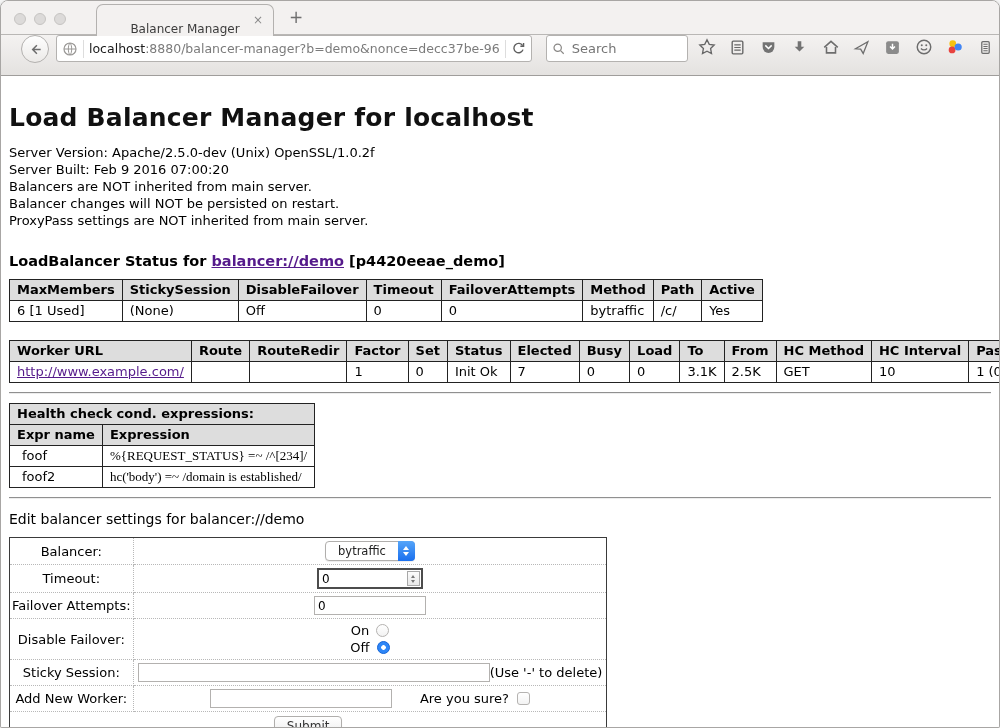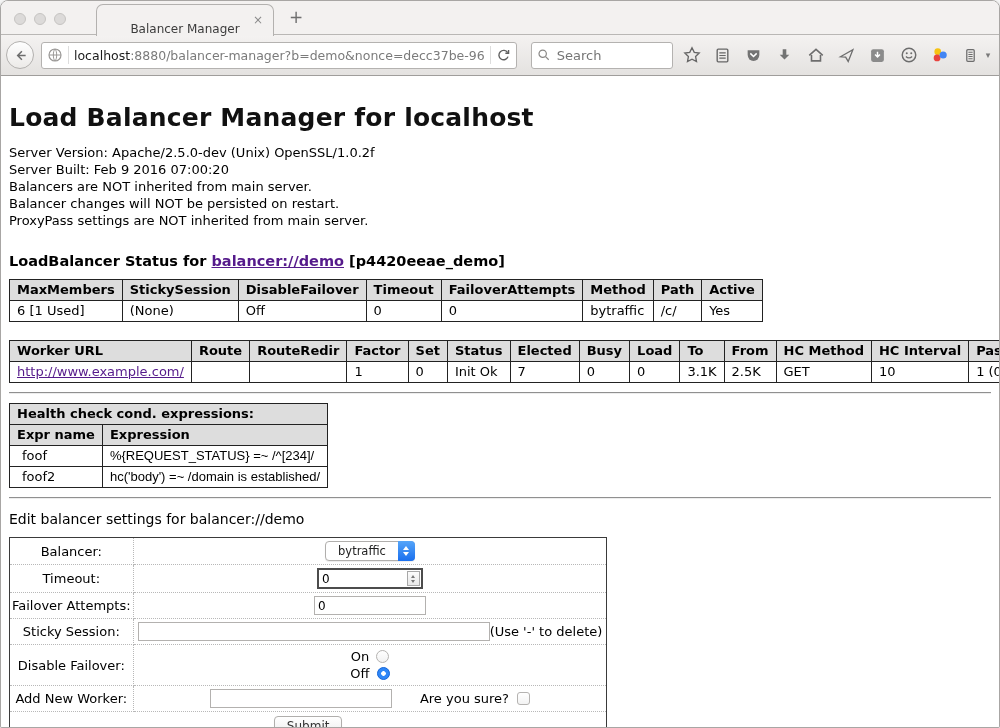--- a/index.html
+++ b/index.html
@@ -15,21 +15,21 @@
   .tl { width:12px; height:12px; border-radius:50%; background:#dcdad9; border:1px solid #c6c4c2; }
   .tab { position:absolute; left:95px; top:3px; width:178px; height:32px; background:#f3f1f0;
          border:1px solid #b3b1af; border-bottom:none; border-radius:7px 7px 0 0;
          display:flex; align-items:flex-end; justify-content:center; z-index:2; }
   .tab-title { font-size:12px; color:#3c3c3c; }
   .tab-close { position:absolute; right:10px; top:8px; font-size:12px; color:#8a8a8a; line-height:14px; cursor:default; }
   .newtab { position:absolute; left:288px; top:6px; font-size:17px; color:#6f6f6f; }
 
   
   .navbar { height:41px; background:linear-gradient(#f4f2f1,#e4e2e0); border-bottom:1px solid #9f9d9b;
-            display:flex; align-items:center; padding:0 5px; gap:7px; }
+            display:flex; align-items:flex-start; padding:0 20px; gap:7px; }
   .backbtn { width:28px; height:28px; border-radius:50%; border:1px solid #b3b1af;
              background:linear-gradient(#fefefe,#eceae8); display:flex; align-items:center; justify-content:center;
              color:#6f6f6f; font-size:15px; flex:0 0 auto; }
   .urlbar { flex:0 0 382px; height:27px; background:#fff; border:1px solid #b4b2b0; border-radius:3px;
             display:flex; align-items:center; padding:0 5px; gap:5px; }
   .urlbar .divider { width:1px; height:18px; background:#ddd; }
   .url-text { flex:1; font-size:12.5px; white-space:nowrap; overflow:hidden; }
   .url-text .domain { color:#1a1a1a; }
   .url-text .rest { color:#7b7b7b; }
   .searchbar { flex:0 0 142px; height:27px; background:#fff; border:1px solid #b4b2b0; border-radius:3px;
@@ -48,21 +48,21 @@
   .section-heading a { color:#551a8b; }
   .edit-heading { font-weight:normal; font-size:14px; margin:12px 0 10px 0; }
 
   table.t { border-collapse:collapse; font-size:13px; margin:0; }
   table.t th, table.t td { border:1px solid #222; padding:2px 7px; text-align:left; white-space:nowrap; line-height:16px; }
   table.t th { background:#ddd; }
   table.workers { width:984px; margin-top:18px; }
   table.workers td.url-cell { text-align:left; }
   table.workers a, table.balancer a { color:#551a8b; }
   table.health { margin-top:6px; }
-  table.health td.expr { text-align:left; font-family:Liberation Sans, sans-serif; }
+  table.health td.expr { text-align:left; font-family:Liberation Serif, serif; }
   table.health td.name-cell { padding:2px 12px; }
 
   hr { border:0; border-top:1px solid #909090; border-bottom:1px solid #ededed; margin:9px 0; }
 
   
   table.form-table { width:594px; border-collapse:collapse; border:1px solid #3a3a3a; margin-top:2px; }
   table.form-table td { border:1px dotted #b8b8b8; padding:3px 2px; font-size:13px; }
   td.flabel { width:118px; text-align:center; white-space:nowrap; }
   td.fvalue { text-align:center; }
 
@@ -357,42 +357,42 @@
           </span>
         </td>
       </tr>
       <tr>
         <td class="flabel">Failover Attempts:</td>
         <td class="fvalue">
           <input class="txtinput failover-input" value="0" style="">
         </td>
       </tr>
       <tr>
-        <td class="flabel">Sticky Session:</td>
-        <td class="fvalue">
-          <div class="sticky-row">
-            <input class="txtinput" style="">
-            <span class="hint">(Use '-' to delete)</span>
-          </div>
-        </td>
-      </tr>
-      <tr>
         <td class="flabel">Disable Failover:</td>
         <td class="fvalue">
           <div class="radio-line">
             <span>On</span>
             <span class="radio"></span>
           </div>
           <div class="radio-line">
             <span>Off</span>
             <span class="radio checked"></span>
           </div>
         </td>
       </tr>
       <tr>
+        <td class="flabel">Sticky Session:</td>
+        <td class="fvalue">
+          <div class="sticky-row">
+            <input class="txtinput" style="">
+            <span class="hint">(Use '-' to delete)</span>
+          </div>
+        </td>
+      </tr>
+      <tr>
         <td class="flabel">Add New Worker:</td>
         <td class="fvalue">
           <div class="addworker-row">
             <input class="txtinput" style="">
             <span class="sure">
               <span>Are you sure?</span>
               <span class="checkbox"></span>
             </span>
           </div>
         </td>

